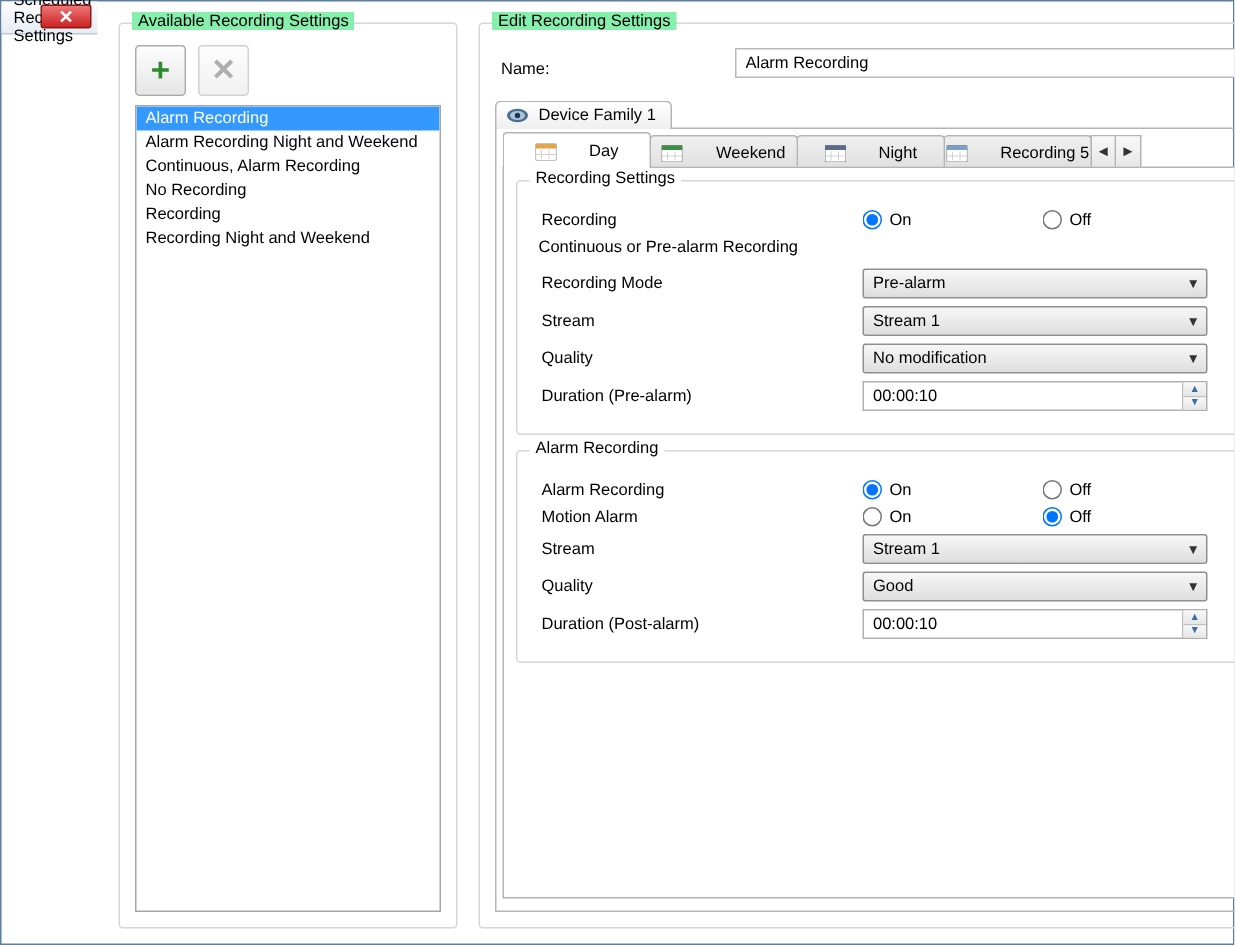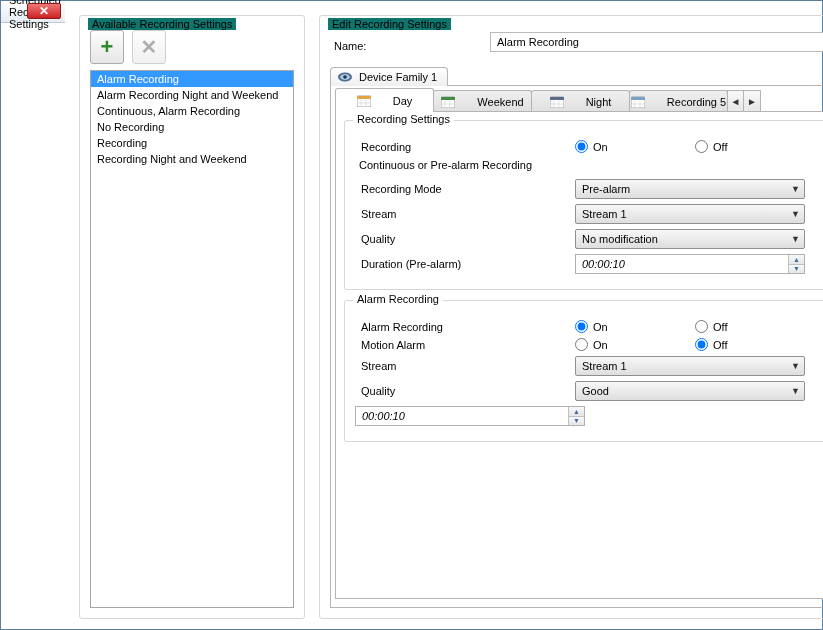--- a/index.html
+++ b/index.html
@@ -59,24 +59,23 @@
   .groupbox {
     position:relative;
     border:1px solid #d6d6d6;
     border-radius:3px;
     padding:14px 10px 10px 10px;
   }
   .groupbox > .legend {
     position:absolute;
     top:-8px;
     left:8px;
-    background:#0f766e;
+    background:#86efac;
     padding:0 4px;
     color:#000;
-    margin-top:10px;
   }
   .left-col { width:226px; display:flex; flex-direction:column; }
   .left-group { flex:1; display:flex; flex-direction:column; }
   .toolbar {
     display:flex;
     gap:8px;
     margin-bottom:6px;
   }
   .tool-btn {
     width:34px;
@@ -239,21 +238,20 @@
   .radio-opts { display:flex; gap:0; }
   .radio-opt { display:flex; align-items:center; width:120px; }
   .radio-opt input { margin:0 5px 0 0; }
   .spinner-wrap {
     width:230px;
     height:20px;
     border:1px solid #b0b0b0;
     display:flex;
     align-items:center;
     background:#fff;
-    font-style:italic;
   }
   .spinner-wrap .val { flex:1; padding:0 6px; }
   .spin-btns {
     width:16px;
     height:100%;
     display:flex;
     flex-direction:column;
     border-left:1px solid #c0c0c0;
   }
   .spin-btns div {
@@ -482,20 +480,21 @@
                 </div>
               </div>
               <div class="form-row">
                 <div class="label">Quality</div>
                 <div class="select-wrap">
                   <span>Good</span>
                   <span class="arrow">▼</span>
                 </div>
               </div>
               <div class="form-row">
+                <div class="label">Duration (Post-alarm)</div>
                 <div class="spinner-wrap">
                   <span class="val">00:00:10</span>
                   <div class="spin-btns">
                     <div>▲</div>
                     <div>▼</div>
                   </div>
                 </div>
               </div>
             </div>
 

